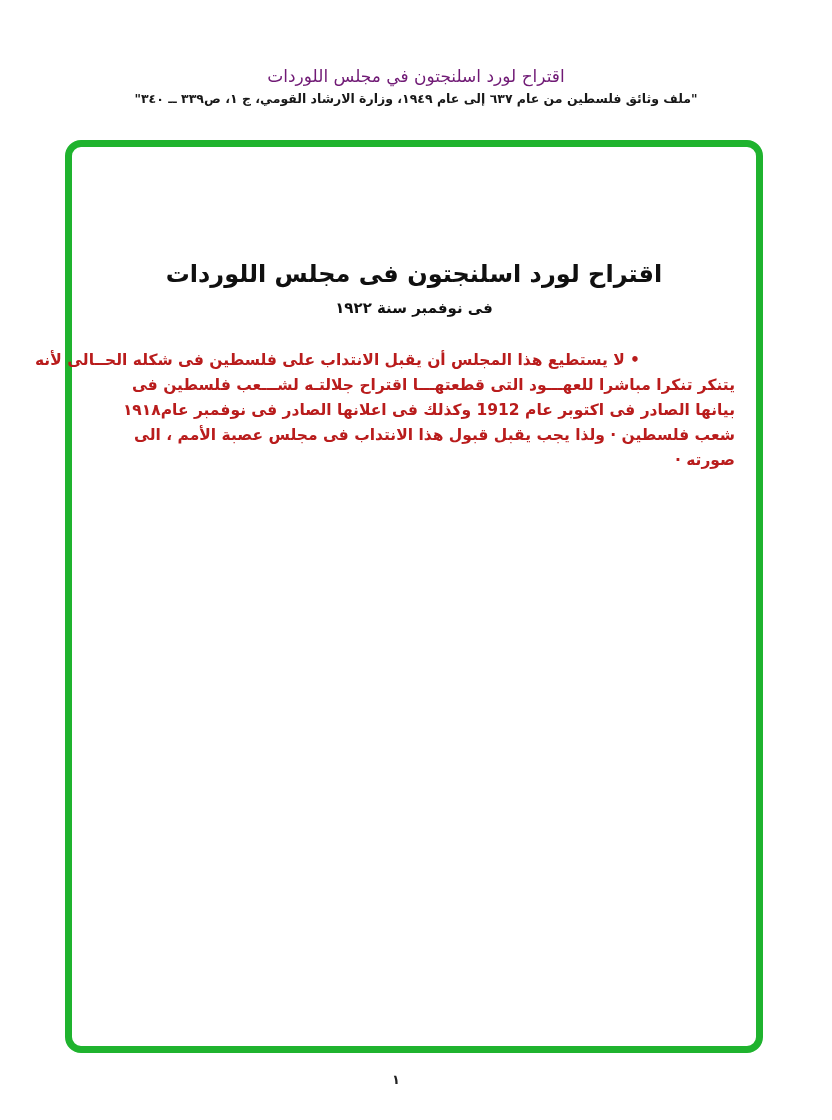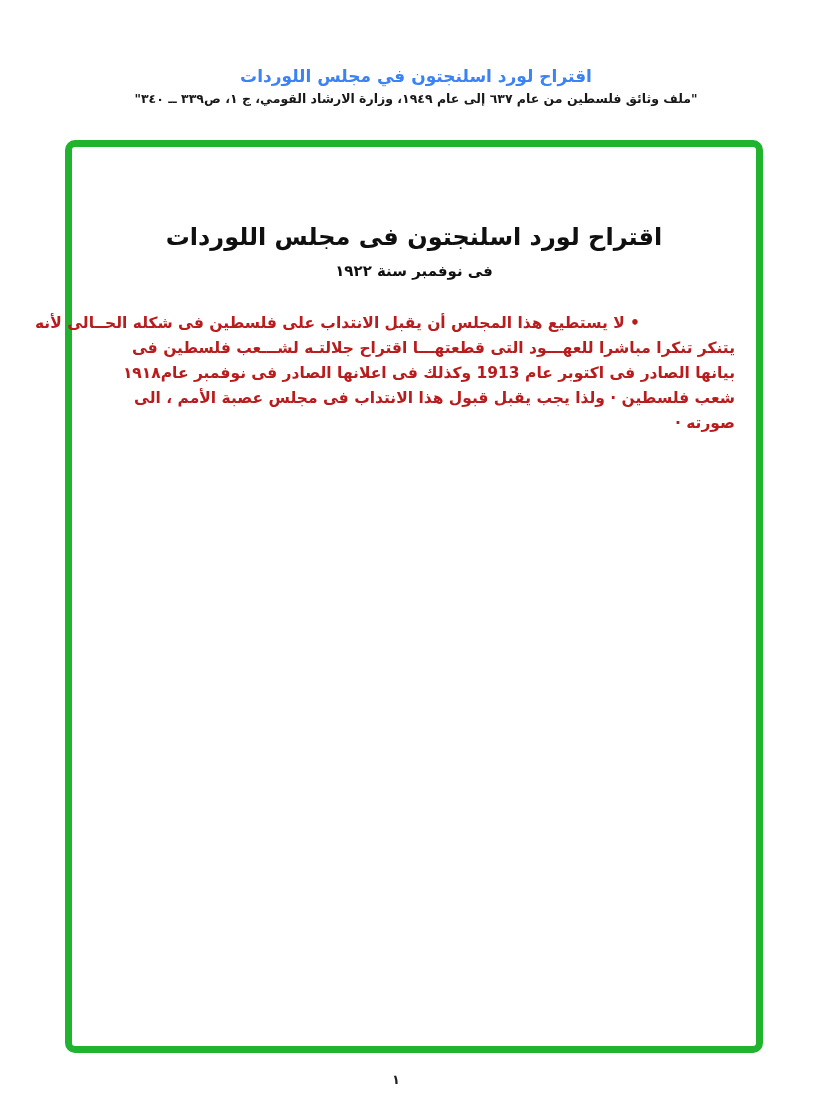--- a/index.html
+++ b/index.html
@@ -19,42 +19,42 @@
   
   .page-header {
     position: absolute;
     top: 66px;
     left: 0;
     right: 0;
     text-align: center;
   }
   .hdr-title {
     font-size: 17px;
-    font-weight: 700;
+    font-weight: 400;
     letter-spacing: 0;
-    color: #3b82f6;
+    color: #701a75;
   }
   .hdr-source {
     margin-top: 5px;
     font-size: 12.5px;
     font-weight: 700;
     color: #181818;
   }
 
   
   .doc-frame {
     position: absolute;
     left: 65px;
     top: 140px;
     width: 698px;
     height: 913px;
     border: 7px solid var(--frame-green);
-    border-radius: 10px;
+    border-radius: 16px;
     background: #ffffff;
-    padding-top: 76px;
+    padding-top: 113px;
   }
   .doc-title {
     margin: 0;
     text-align: center;
     font-size: 24px;
     font-weight: 700;
     color: #101010;
   }
   .doc-subtitle {
     margin: 11px 0 0 0;
@@ -98,21 +98,21 @@
   <div class="hdr-source">"ملف وثائق فلسطين من عام ٦٣٧ إلى عام ١٩٤٩، وزارة الارشاد القومي، ج ١، ص٣٣٩ ــ ٣٤٠"</div>
 </header>
 
 <section class="doc-frame">
   <h1 class="doc-title">اقتراح لورد اسلنجتون فى مجلس اللوردات</h1>
   <h2 class="doc-subtitle">فى نوفمبر سنة ١٩٢٢</h2>
 
   <div class="doc-paragraph">
     <div class="pline first">• لا يستطيع هذا المجلس أن يقبل الانتداب على فلسطين فى شكله الحــالى لأنه</div>
     <div class="pline">يتنكر تنكرا مباشرا للعهـــود التى قطعتهـــا اقتراح جلالتـه لشـــعب فلسطين فى</div>
-    <div class="pline">بيانها الصادر فى اكتوبر عام 1913 وكذلك فى اعلانها الصادر فى نوفمبر عام١٩١٨</div>
+    <div class="pline">بيانها الصادر فى اكتوبر عام 1912 وكذلك فى اعلانها الصادر فى نوفمبر عام١٩١٨</div>
     <div class="pline">شعب فلسطين · ولذا يجب يقبل قبول هذا الانتداب فى مجلس عصبة الأمم ، الى</div>
     <div class="pline last">صورته ·</div>
   </div>
 </section>
 
 <footer class="page-footer">
   <span>١</span>
 </footer>
 
 </body></html>

